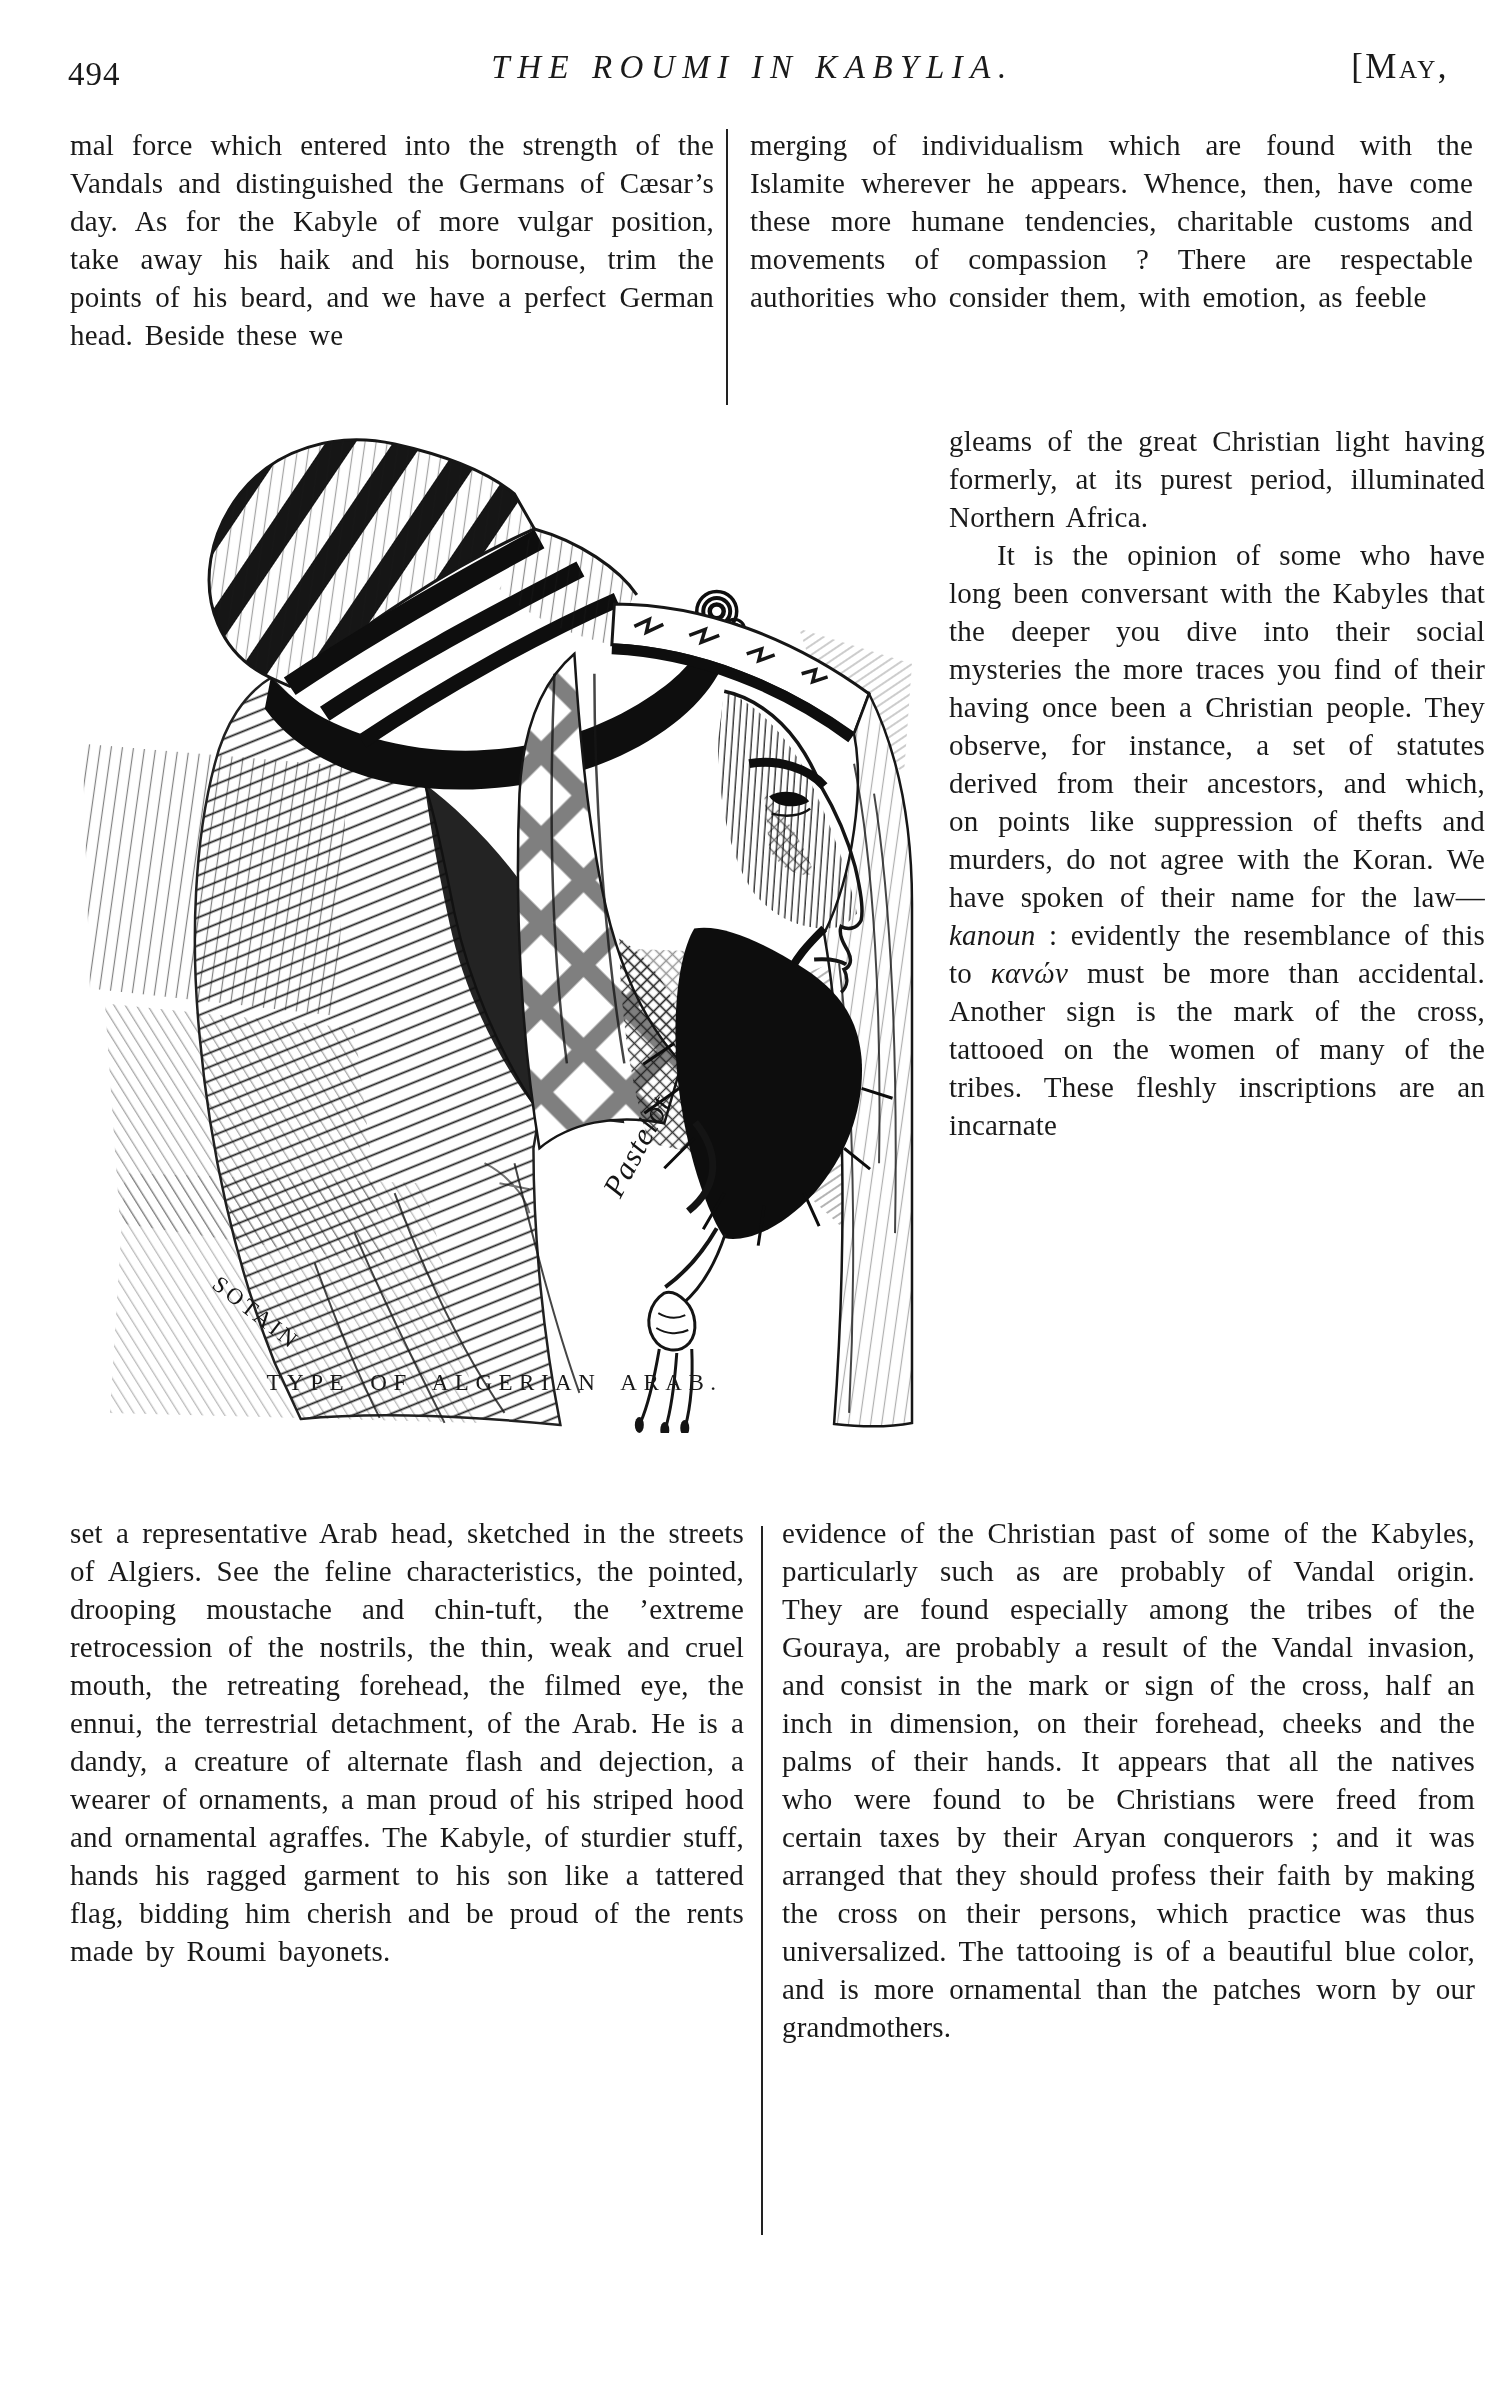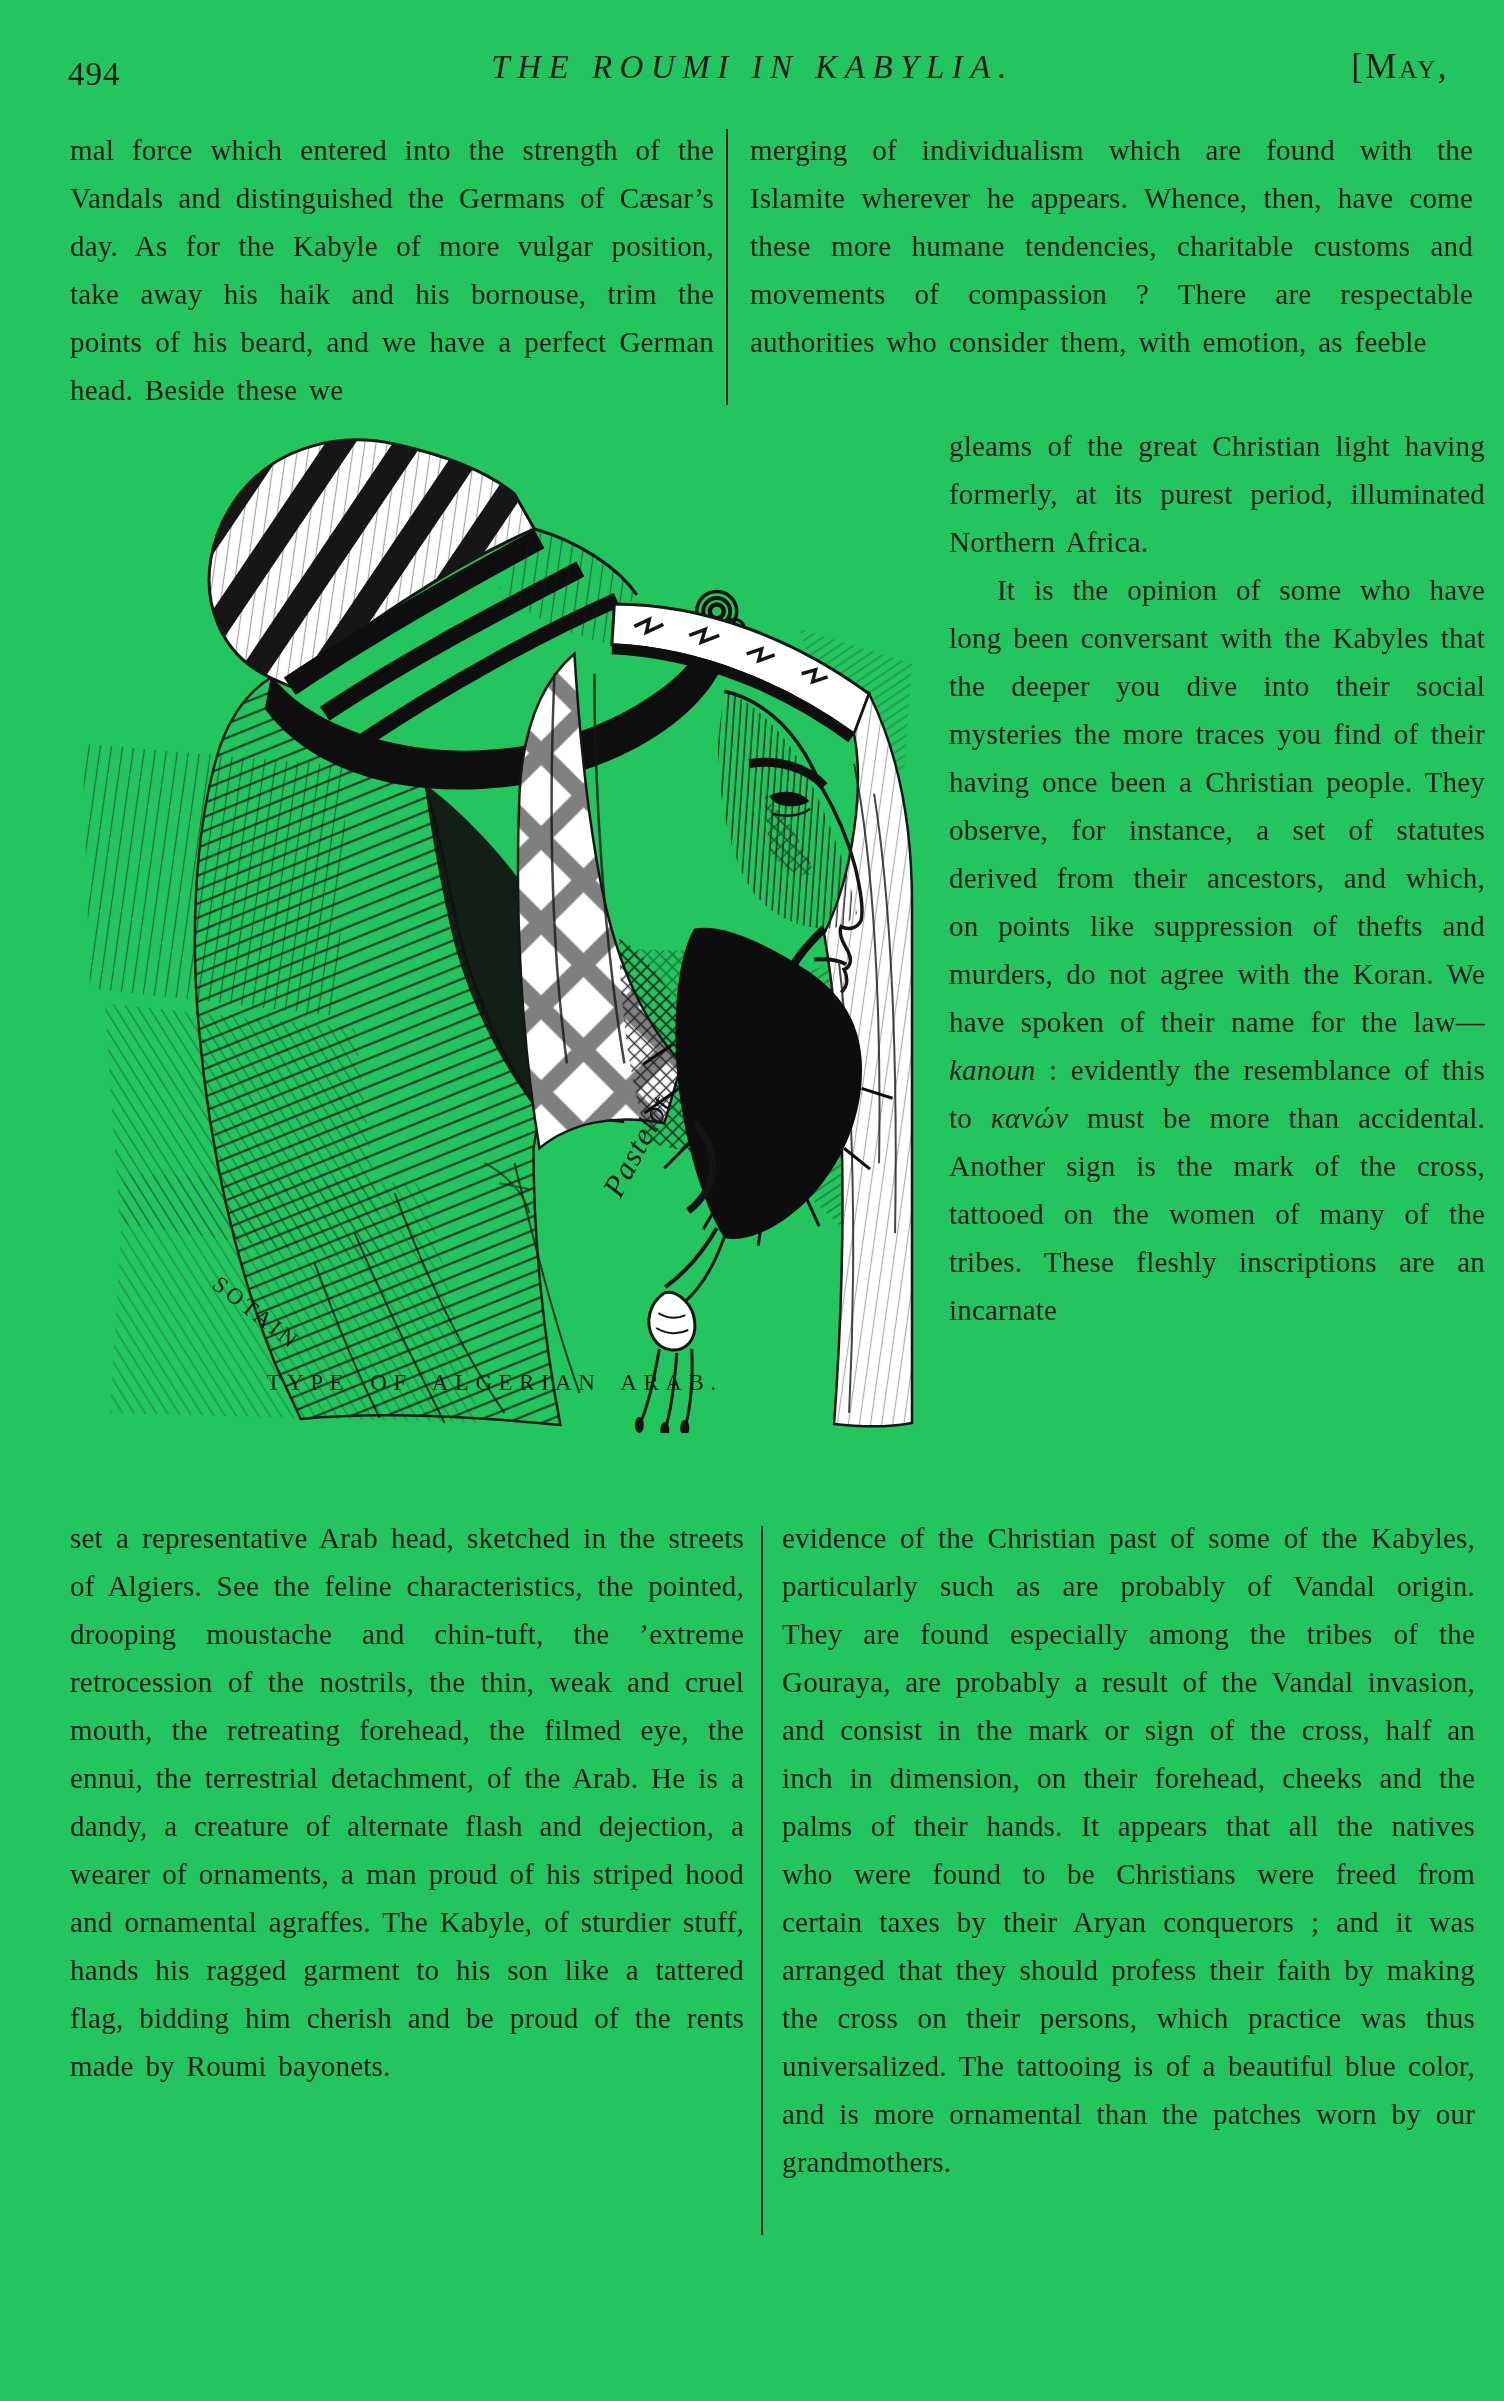--- a/index.html
+++ b/index.html
@@ -1,33 +1,33 @@
 <!DOCTYPE html>
 <html style="font-size:8px"><head>
 <meta charset="utf-8">
 <style>
   html,body{margin:0;padding:0;background:#6e6e6e;}
   .page{
     position:relative;width:1505px;height:2401px;
-    background:#22c55e;color:#1a1a1a;
+    background:#ffffff;color:#1a1a1a;
     font-family:"Liberation Serif","DejaVu Serif",serif;
     overflow:hidden;
   }
   .hdr-num{position:absolute;left:68px;top:56px;font-size:33px;letter-spacing:1px;}
   .hdr-title{
     position:absolute;left:0;right:0;top:49px;text-align:center;
     font-style:italic;font-size:33px;letter-spacing:7.5px;white-space:nowrap;
   }
   .hdr-issue{
     position:absolute;right:56px;top:47px;font-size:35px;
     font-variant:small-caps;letter-spacing:2.5px;
   }
   .col{position:absolute;}
   .body-text{
-    font-size:29px;line-height:48px;text-align:justify;
+    font-size:29px;line-height:38px;text-align:justify;
     word-spacing:0.15em;letter-spacing:0.2px;
   }
   .body-text p{margin:0;}
   .indent{text-indent:48px;}
   .ital{font-style:italic;}
   .greek{font-style:italic;letter-spacing:0.5px;}
   .rule{position:absolute;width:1.5px;background:#222;}
   .figure-wrap{position:absolute;left:75px;top:414px;width:839px;height:1019px;}
   .figure-caption{
     position:absolute;left:75px;top:1370px;width:839px;

